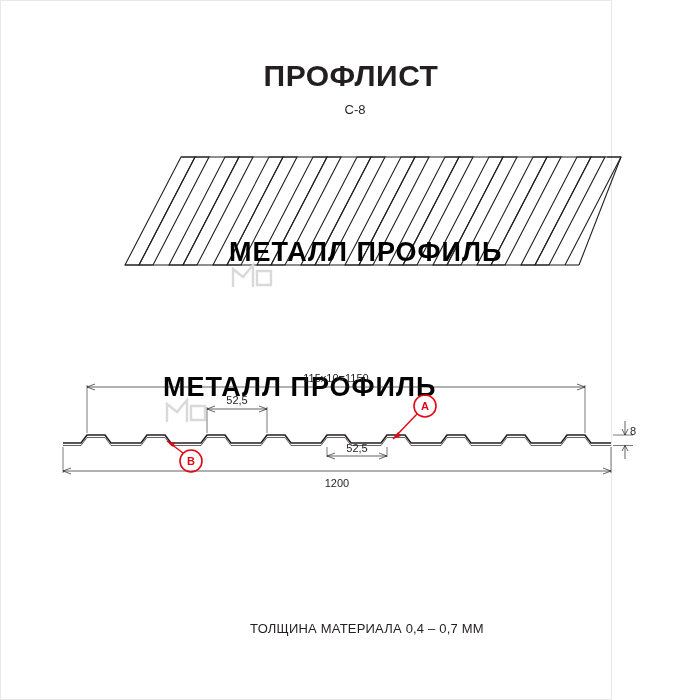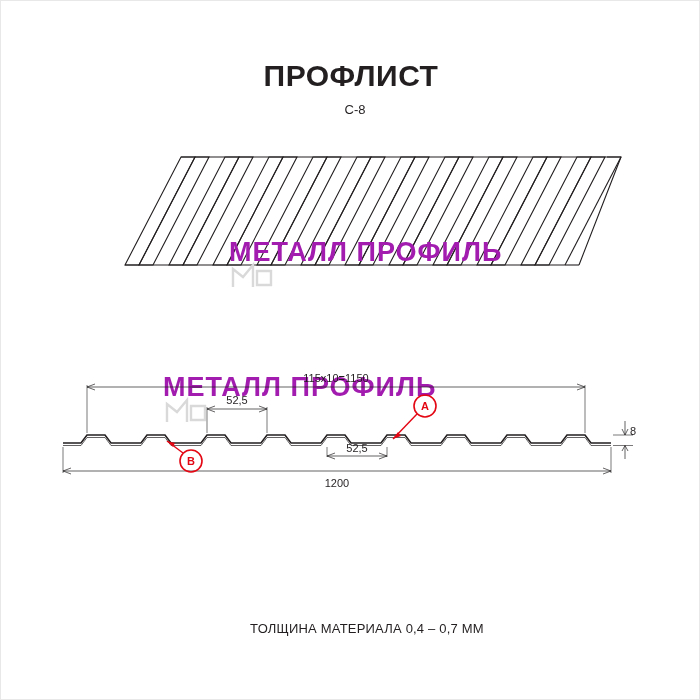--- a/index.html
+++ b/index.html
@@ -9,21 +9,21 @@
   body {
     width: 700px;
     height: 700px;
     background: #ffffff;
     font-family: "Liberation Sans", sans-serif;
     color: #231f20;
     overflow: hidden;
   }
   .page {
     position: relative;
-    width: 700px;
+    width: 612px;
     height: 700px;
     box-sizing: border-box;
     border: 1px solid #e8e8e8;
   }
   .title {
     position: absolute;
     top: 58px;
     left: 0;
     width: 700px;
     text-align: center;
@@ -66,21 +66,21 @@
     top: 360px;
     left: 32px;
     width: 610px;
     height: 130px;
   }
   .watermark {
     position: absolute;
     pointer-events: none;
     font-size: 27px;
     font-weight: bold;
-    color: #a21caf;
+    color: #000000;
     letter-spacing: 1px;
     white-space: nowrap;
     user-select: none;
   }
   .wm1 { top: 236px; left: 228px; }
   .wm2 { top: 371px; left: 162px; }
   .wm-logo {
     position: absolute;
     pointer-events: none;
     user-select: none;

